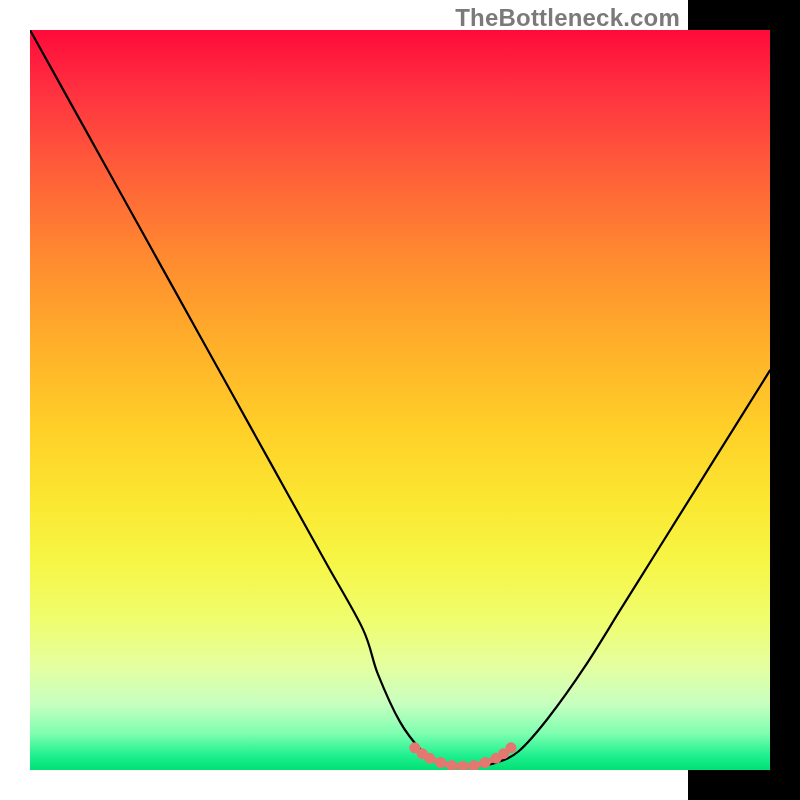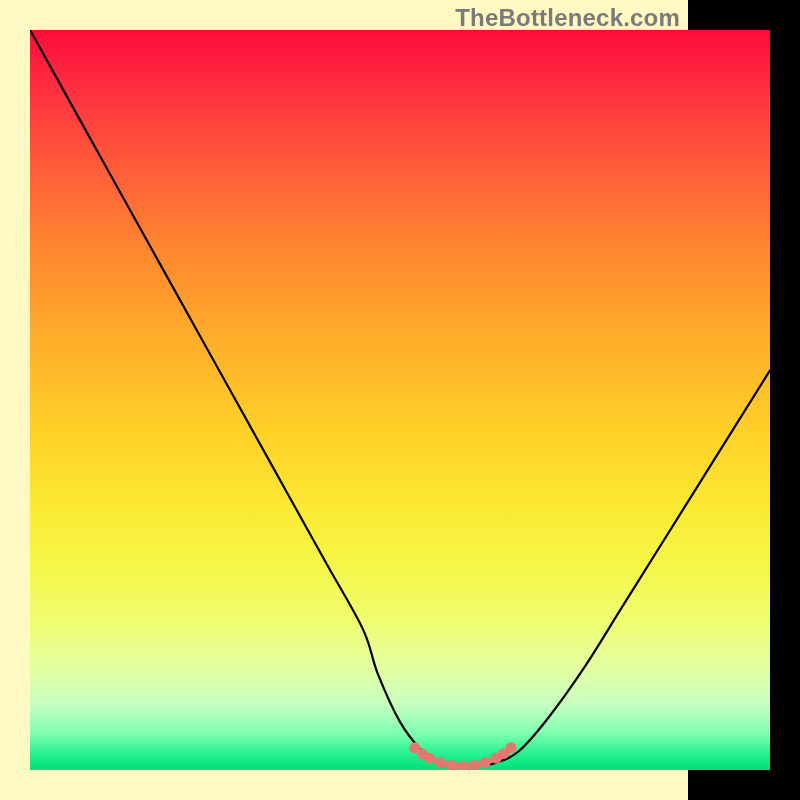--- a/index.html
+++ b/index.html
@@ -1,21 +1,21 @@
 <!DOCTYPE html>
 <html><head>
 <meta charset="utf-8">
 <style>
   * { margin: 0; padding: 0; box-sizing: border-box; }
   html, body { width: 800px; height: 800px; overflow: hidden; background: #000; }
   .frame {
     position: relative;
     width: 688px;
     height: 800px;
-    background: #fef9c3;
+    background: #ffffff;
     text-align: right;
   }
   .plot-area {
     position: absolute;
     left: 30px;
     top: 30px;
     width: 740px;
     height: 740px;
     background: linear-gradient(to bottom,
       #ff0a3a 0%,

